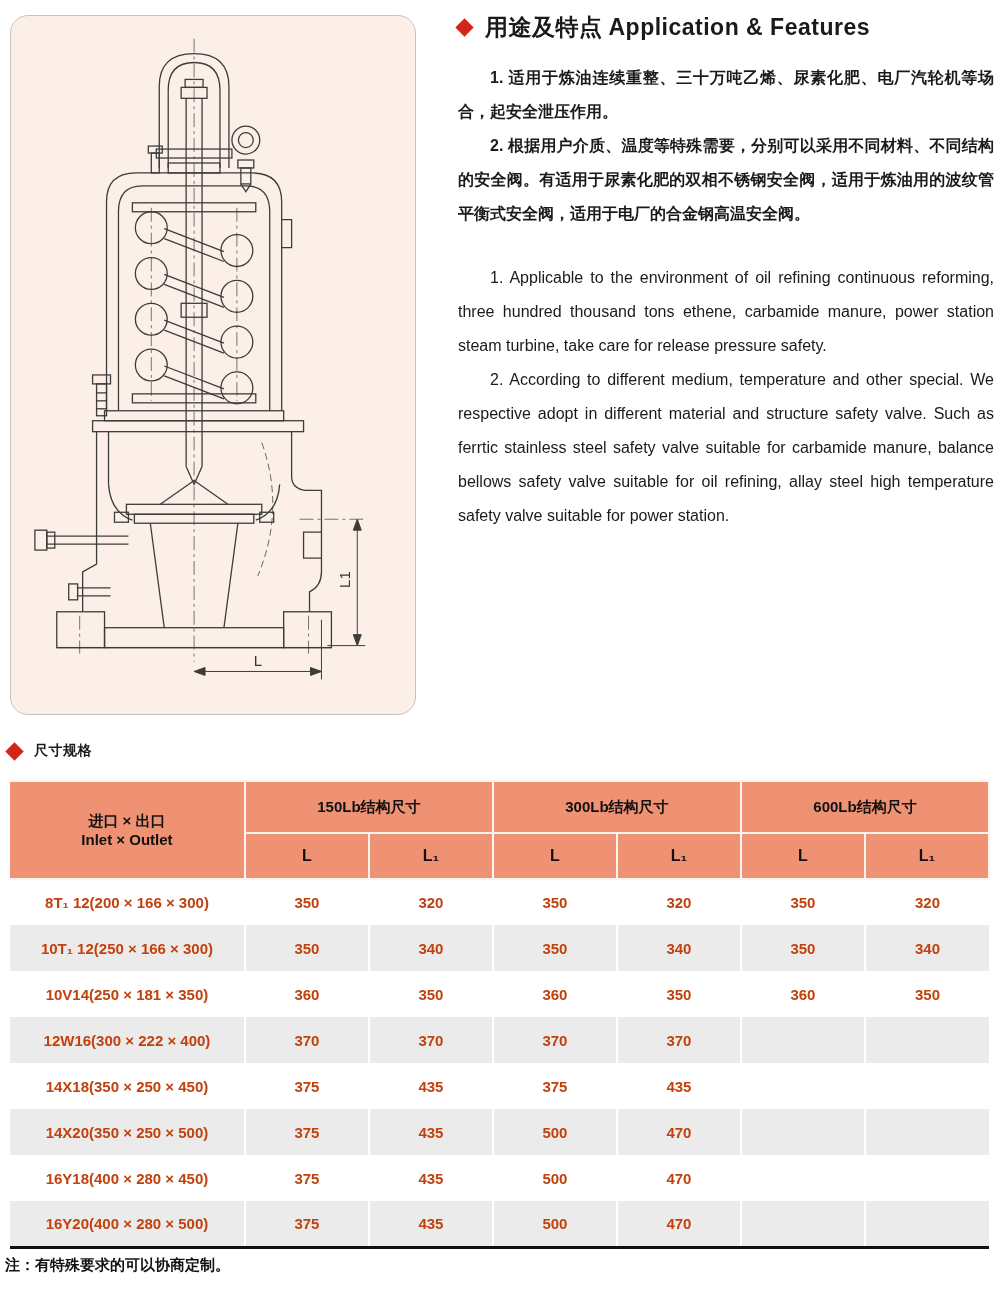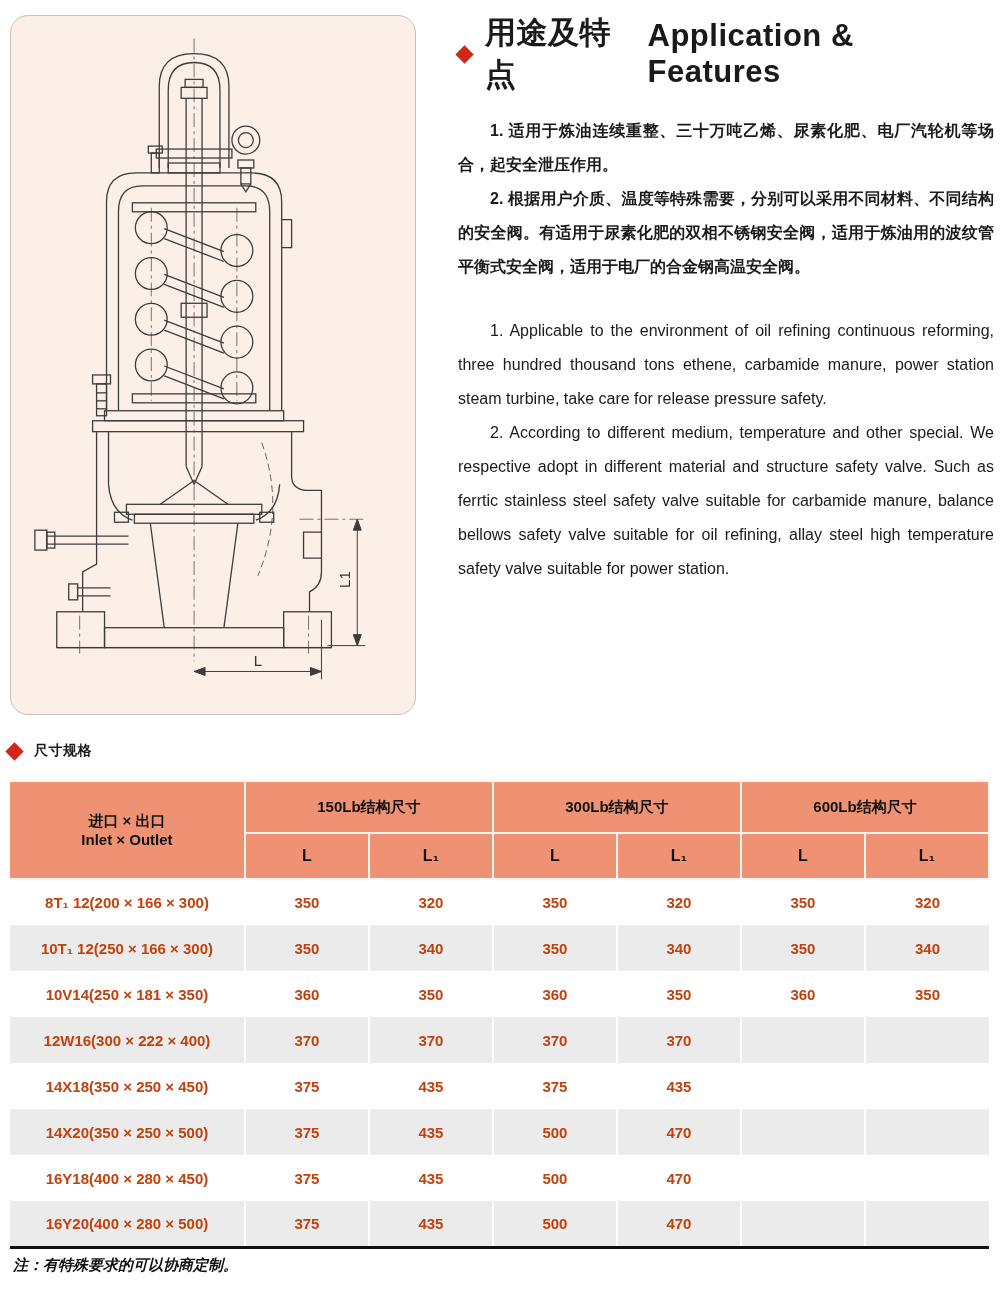--- a/index.html
+++ b/index.html
@@ -31,21 +31,21 @@
   
   .features {
     position: absolute;
     left: 458px; top: 12px;
     width: 536px;
   }
   .sec-title {
     display: flex;
     align-items: center;
     gap: 14px;
-    font-size: 31px;
+    font-size: 23px;
     font-weight: bold;
     letter-spacing: 0.5px;
     margin-bottom: 18px;
   }
   .diamond {
     width: 13px; height: 13px;
     background: #d2261b;
     transform: rotate(45deg);
     flex: 0 0 auto;
   }
@@ -101,27 +101,26 @@
   }
   .spec-table tbody td:last-child { border-right: none; }
   .spec-table tbody tr:nth-child(even) td { background: #ebebeb; }
   .spec-table tbody tr:nth-child(odd) td { background: #ffffff; }
   .col-model { width: 24%; }
   .col-val { width: 12.6666%; }
 
   
   .notes {
     position: absolute;
-    left: 13px; top: 1252px;
+    left: 5px; top: 1252px;
     width: 980px;
     font-size: 15px;
     font-weight: bold;
     line-height: 25px;
     color: #111;
-    font-style: italic;
   }
 </style>
 </head>
 <body>
 
 <div class="page">
 
   <div class="drawing-panel">
     <svg viewBox="0 0 406 700">
 

